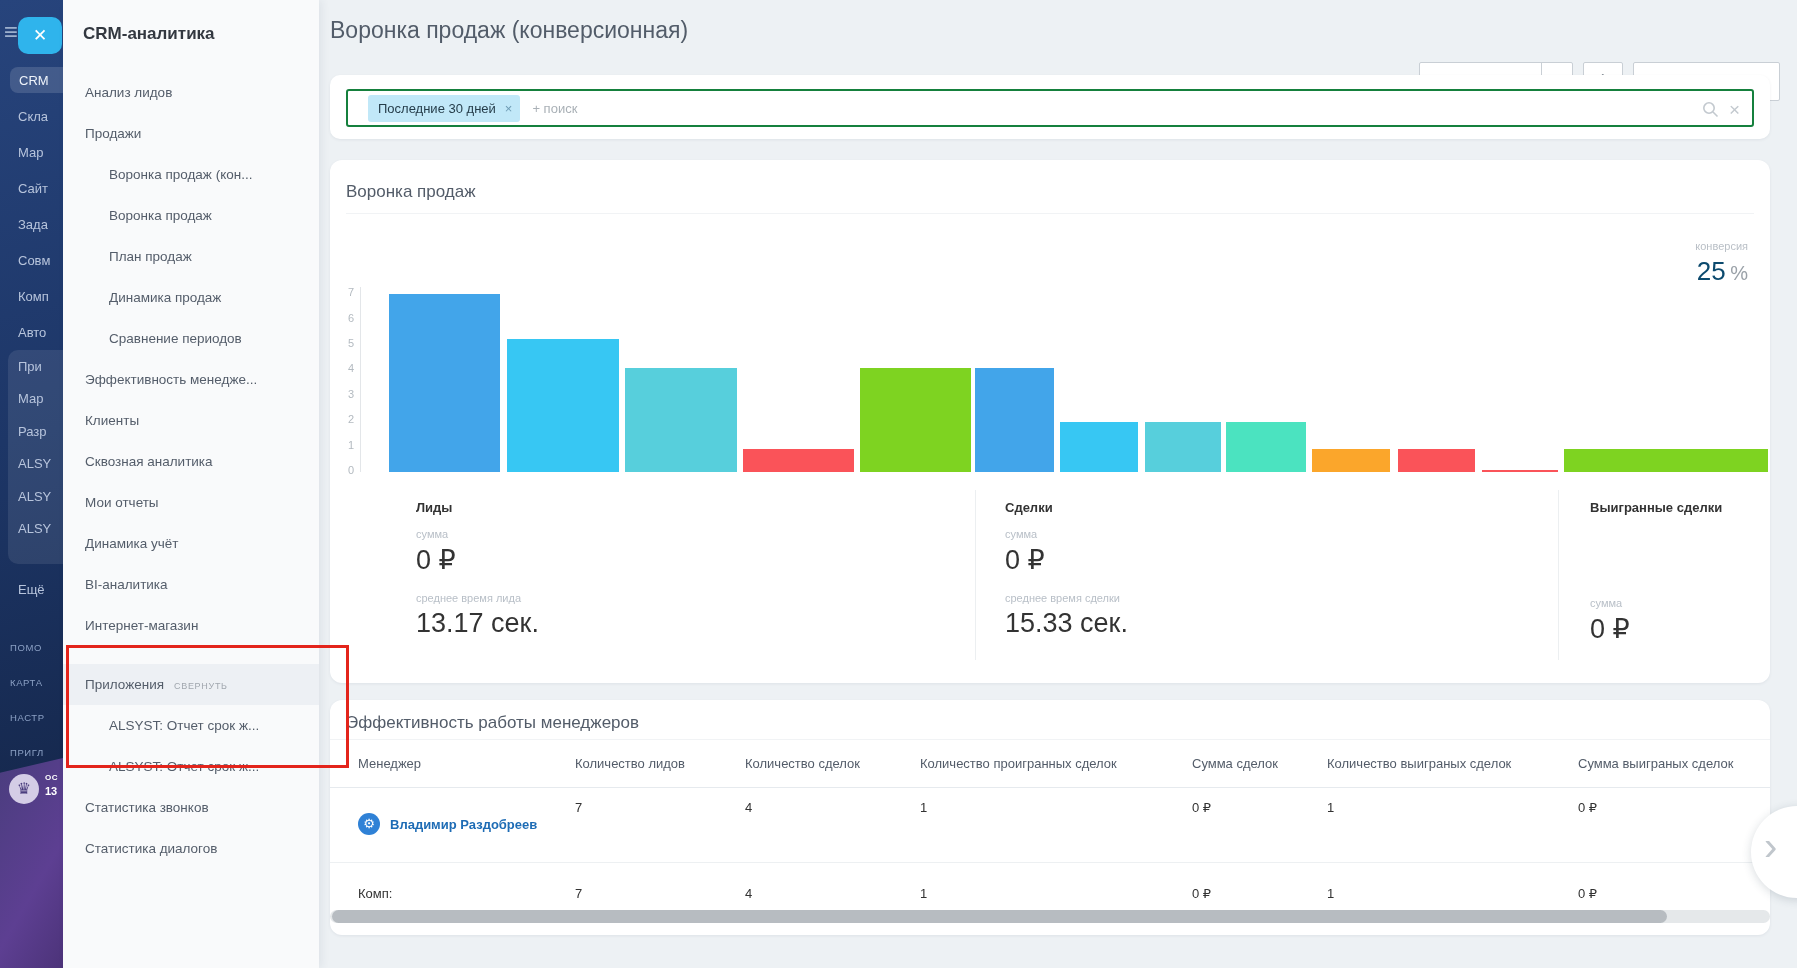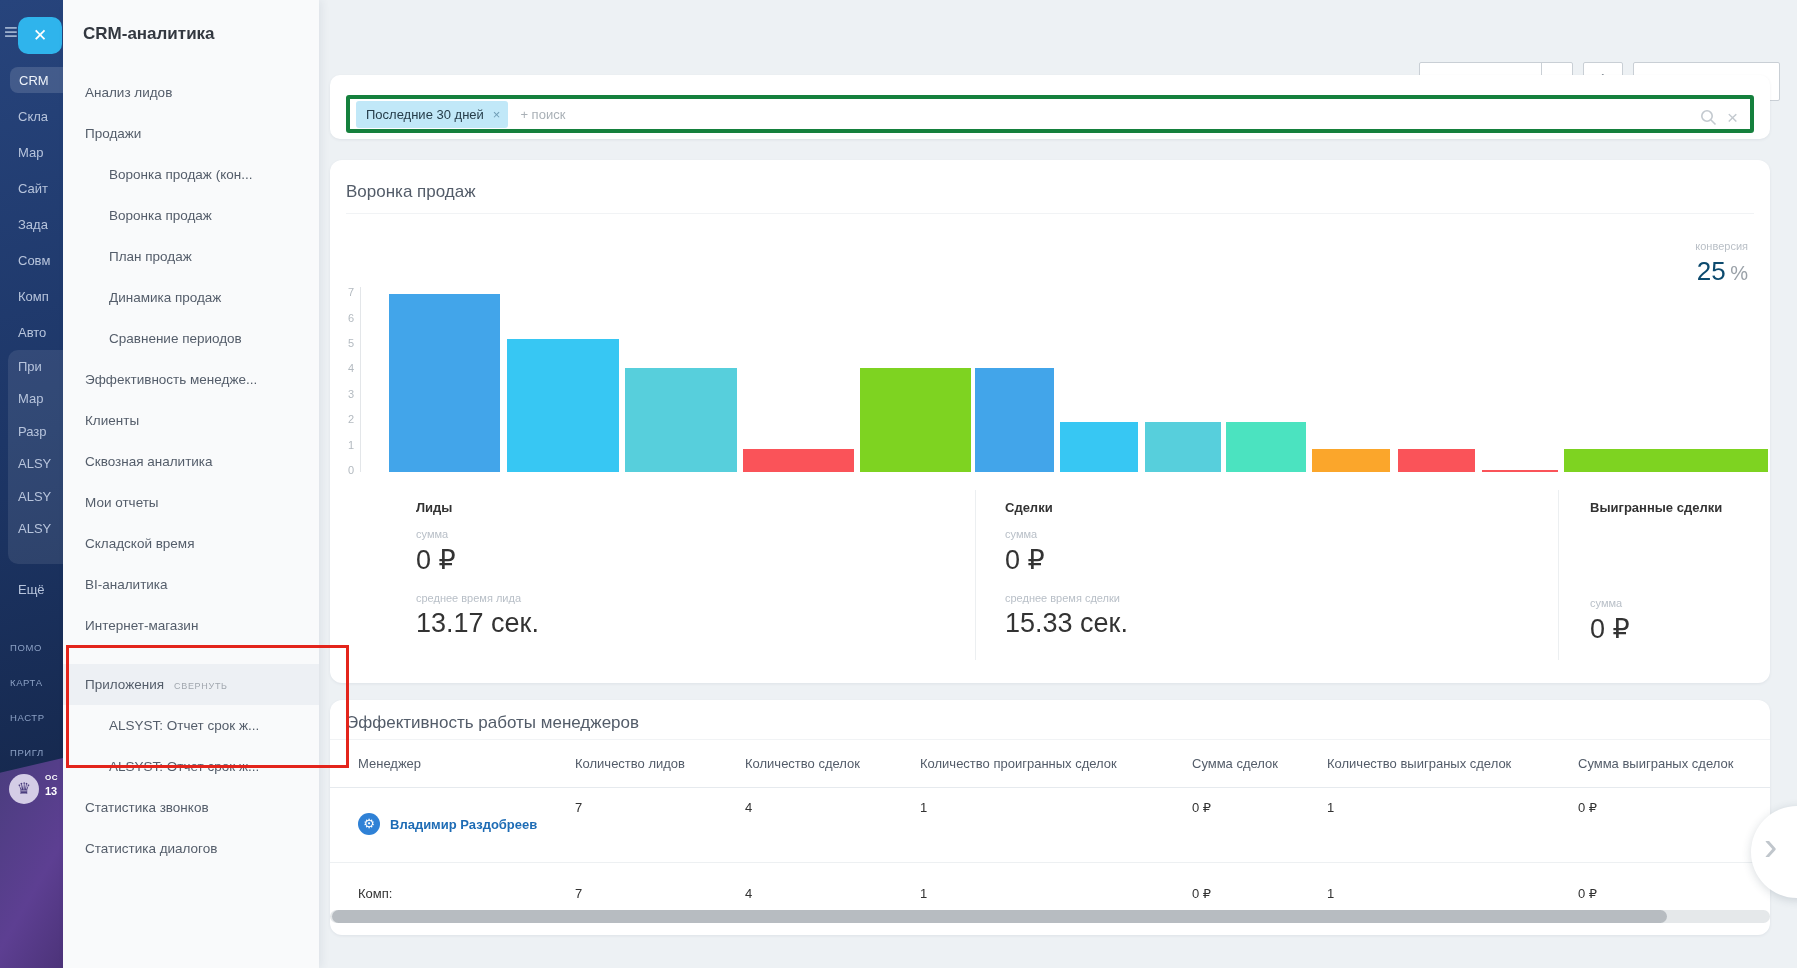--- a/index.html
+++ b/index.html
@@ -58,22 +58,22 @@
   .btn-split { padding:0; }
   .btn-split .lbl { padding:0 16px; }
   .btn-split .sep { width:1px; height:100%; background:#c9cfd5; }
   .btn-split .caret { width:30px; text-align:center; color:#7f8993; font-size:11px; }
   .btn-gear { width:40px; justify-content:center; font-size:19px; color:#6d7680; }
   .btn-feedback { padding:0 16px; }
 
   
   .filter-card { position:absolute; left:11px; top:75px; width:1440px; height:64px; background:#fff;
                  border-radius:10px; box-shadow:0 1px 3px rgba(50,70,90,.08); }
-  .filter-field { position:absolute; left:16px; top:20px; width:1408px; height:38px; border:4px solid #15803d;
-                  border-radius:3px; background:#fff; display:flex; align-items:center; padding-left:6px; }
+  .filter-field { position:absolute; left:16px; top:14px; width:1408px; height:38px; border:2px solid #15803d;
+                  border-radius:3px; background:#fff; display:flex; align-items:center; padding-left:20px; }
   .chip { background:#c1e8f8; border-radius:3px; height:27px; display:flex; align-items:center;
           padding:0 8px 0 10px; font-size:13px; color:#253d4a; cursor:pointer; }
   .chip-x { margin-left:9px; color:#6e9cb4; font-size:13px; cursor:pointer; }
   .filter-placeholder { margin-left:12px; font-size:13px; color:#a9b0b6; }
   .filter-icons { position:absolute; right:12px; top:0; height:36px; display:flex; align-items:center; gap:10px; }
   .icon-clear { color:#c3c9cf; font-size:19px; cursor:pointer; line-height:1; }
 
   
   .funnel-card { position:absolute; left:11px; top:160px; width:1440px; height:523px; background:#fff;
                  border-radius:12px; box-shadow:0 1px 3px rgba(50,70,90,.08); }
@@ -199,21 +199,21 @@
         <li class="menu-item">
           <span>Клиенты</span>
         </li>
         <li class="menu-item">
           <span>Сквозная аналитика</span>
         </li>
         <li class="menu-item">
           <span>Мои отчеты</span>
         </li>
         <li class="menu-item">
-          <span>Складской время</span>
+          <span>Динамика учёт</span>
         </li>
         <li class="menu-item">
           <span>BI-аналитика</span>
         </li>
         <li class="menu-item">
           <span>Интернет-магазин</span>
         </li>
         <li class="menu-item hl">
           <span>Приложения</span>
           <span class="menu-badge">СВЕРНУТЬ</span>
@@ -230,20 +230,21 @@
         <li class="menu-item">
           <span>Статистика диалогов</span>
         </li>
       </ul>
   </aside>
 
   <div class="red-box"></div>
 
   <main class="main">
 
+    <h2 class="page-title">Воронка продаж (конверсионная)</h2>
 
     <div class="top-buttons">
       <div class="btn btn-split">
         <span class="lbl">РАСШИРЕНИЯ</span>
         <span class="sep"></span>
         <span class="caret">▾</span>
       </div>
       <div class="btn btn-gear">
         <span>⚙</span>
       </div>

